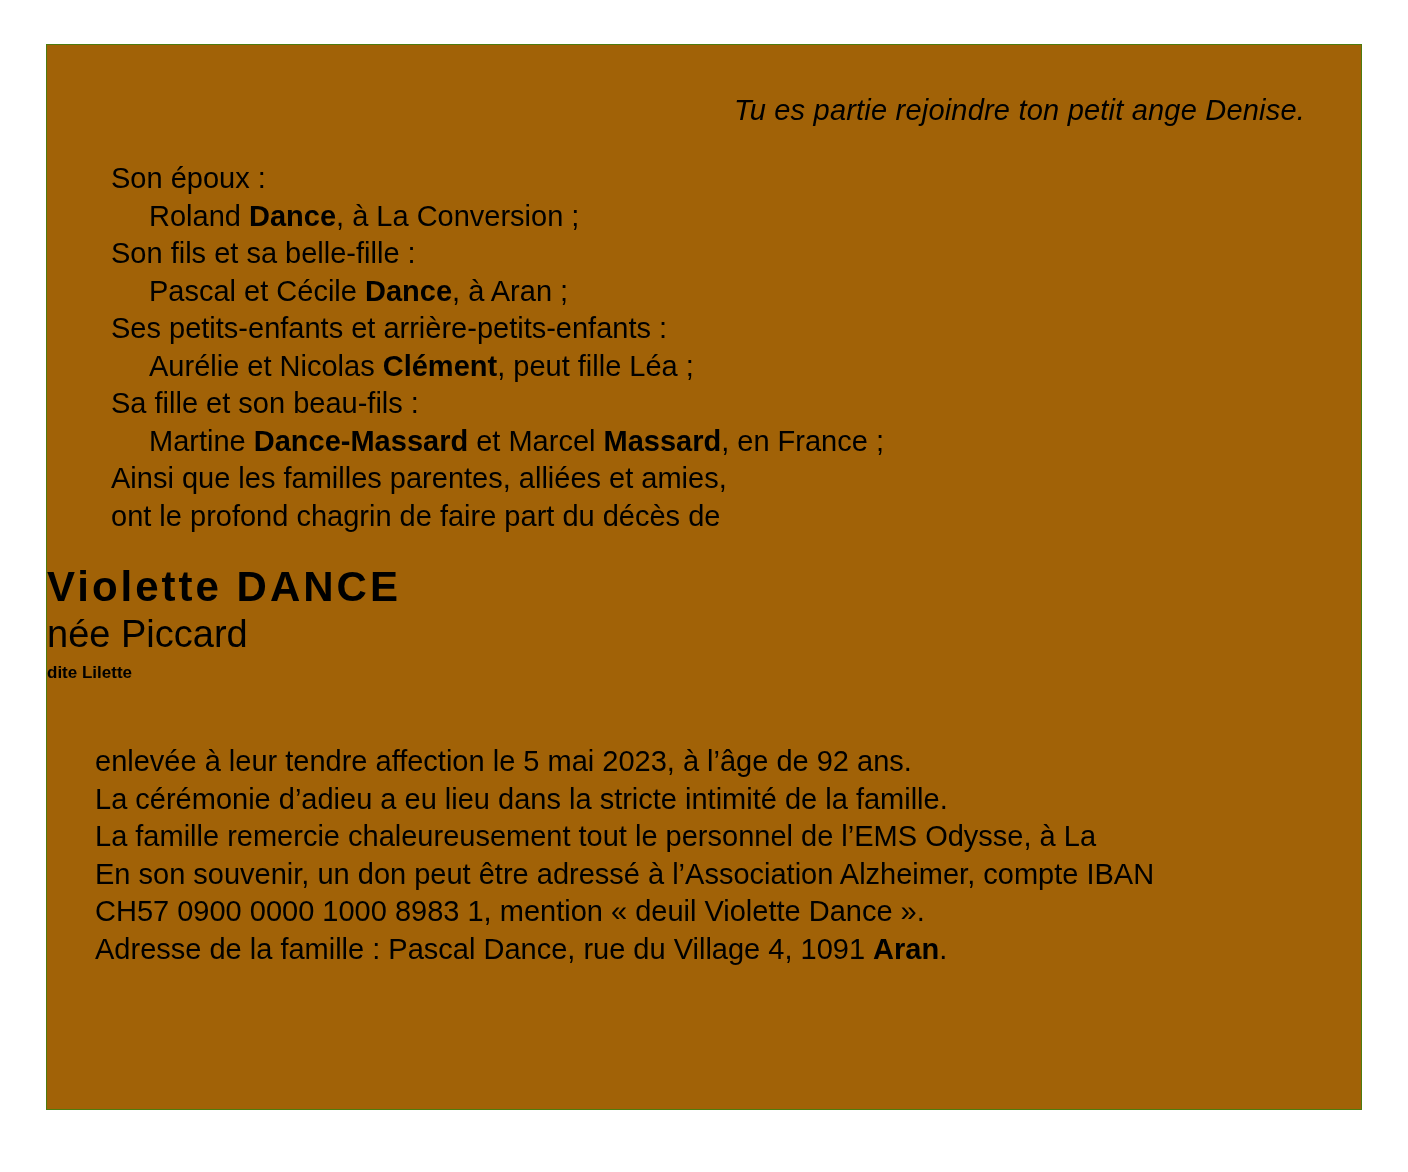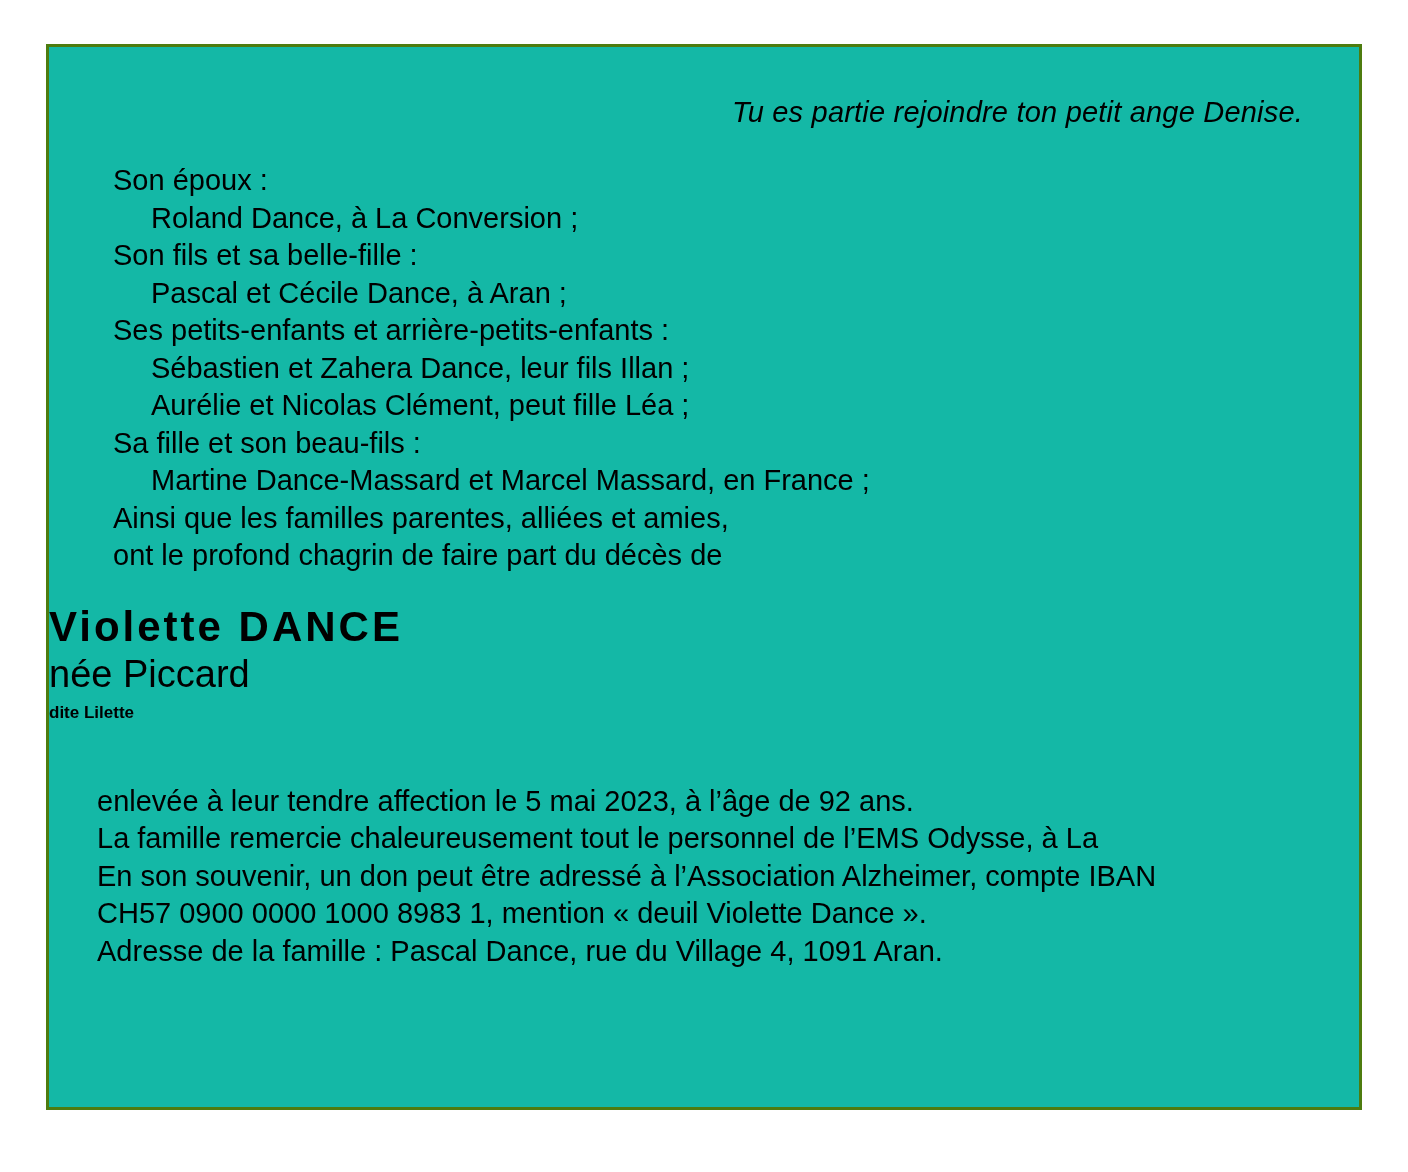--- a/index.html
+++ b/index.html
@@ -7,42 +7,42 @@
     width: 1408px; height: 1172px;
     background: #ffffff;
     font-family: "Liberation Sans", sans-serif;
     color: #000000;
   }
   .sheet { position: relative; width: 1408px; height: 1172px; background: #ffffff; }
   .frame {
     position: absolute;
     left: 46px; top: 44px;
     width: 1316px; height: 1066px;
-    border: 3px solid #4d7c0f;
-    background: #14b8a6;
+    border: 1px solid #4d7c0f;
+    background: #a16207;
     overflow: hidden;
   }
   .epitaph {
     margin-top: 46px;
     padding-right: 56px;
     text-align: right;
     font-style: italic;
     font-size: 29px;
     line-height: 38px;
     letter-spacing: 0.2px;
   }
   .family {
     margin-top: 31px;
     padding-left: 64px;
     font-size: 29px;
     line-height: 37.5px;
   }
   .line { white-space: nowrap; }
   .line.indent { padding-left: 38px; }
-  .bold { font-weight: normal; }
+  .bold { font-weight: bold; }
   .deceased { margin-top: 26px; text-align: left; }
   .deceased-name {
     font-size: 42px;
     font-weight: bold;
     letter-spacing: 3px;
     line-height: 52px;
   }
   .deceased-maiden {
     font-size: 38px;
     line-height: 42px;
@@ -66,36 +66,36 @@
   <div class="frame">
 
     <div class="epitaph">Tu es partie rejoindre ton petit ange Denise.</div>
 
     <div class="family">
         <div class="line"><span class="">Son époux :</span></div>
         <div class="line indent"><span class="">Roland </span><span class="bold">Dance</span><span class="">, à La Conversion ;</span></div>
         <div class="line"><span class="">Son fils et sa belle-fille :</span></div>
         <div class="line indent"><span class="">Pascal et Cécile </span><span class="bold">Dance</span><span class="">, à Aran ;</span></div>
         <div class="line"><span class="">Ses petits-enfants et arrière-petits-enfants :</span></div>
-        <div class="line indent"><span class="">Sébastien et Zahera </span><span class="bold">Dance</span><span class="">, leur fils Illan ;</span></div>
         <div class="line indent"><span class="">Aurélie et Nicolas </span><span class="bold">Clément</span><span class="">, peut fille Léa ;</span></div>
         <div class="line"><span class="">Sa fille et son beau-fils :</span></div>
         <div class="line indent"><span class="">Martine </span><span class="bold">Dance-Massard</span><span class=""> et Marcel </span><span class="bold">Massard</span><span class="">, en France ;</span></div>
         <div class="line"><span class="">Ainsi que les familles parentes, alliées et amies,</span></div>
         <div class="line"><span class="">ont le profond chagrin de faire part du décès de</span></div>
       </div>
 
     <div class="deceased">
       <div class="deceased-name">Violette DANCE</div>
       <div class="deceased-maiden">née Piccard</div>
       <div class="deceased-nickname">dite Lilette</div>
     </div>
 
     <div class="details">
         <div class="line"><span class="">enlevée à leur tendre affection le 5 mai 2023, à l’âge de 92 ans.</span></div>
+        <div class="line"><span class="">La cérémonie d’adieu a eu lieu dans la stricte intimité de la famille.</span></div>
         <div class="line"><span class="">La famille remercie chaleureusement tout le personnel de l’EMS Odysse, à La</span></div>
         <div class="line"><span class="">En son souvenir, un don peut être adressé à l’Association Alzheimer, compte IBAN</span></div>
         <div class="line"><span class="">CH57 0900 0000 1000 8983 1, mention « deuil Violette Dance ».</span></div>
         <div class="line"><span class="">Adresse de la famille : Pascal Dance, rue du Village 4, 1091 </span><span class="bold">Aran</span><span class="">.</span></div>
       </div>
 
   </div>
 </div>
 
 </body></html>

